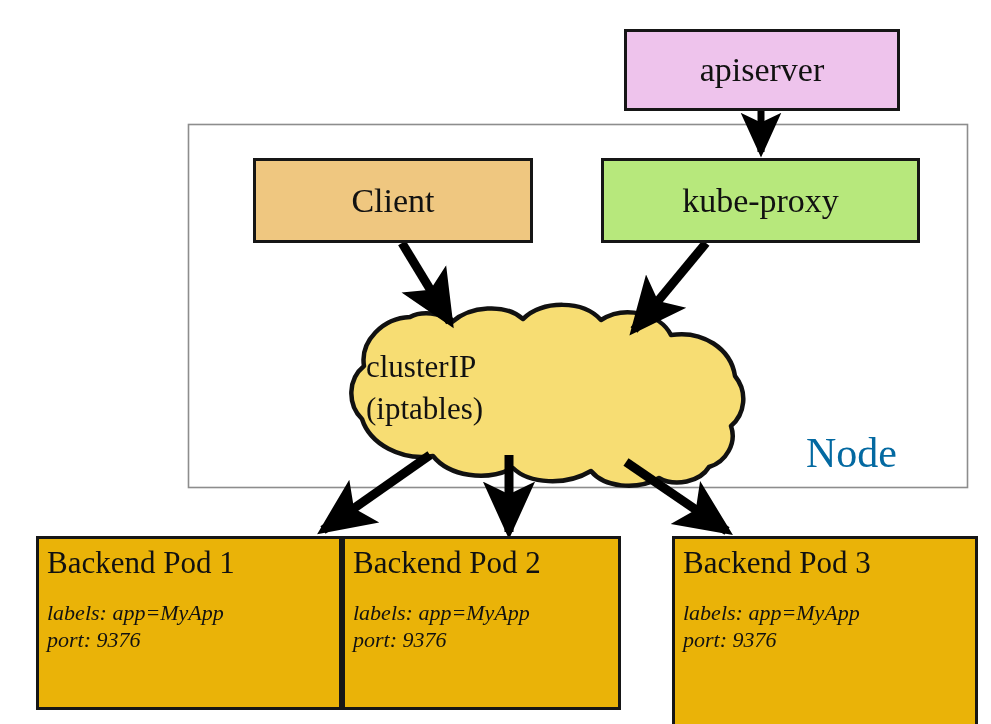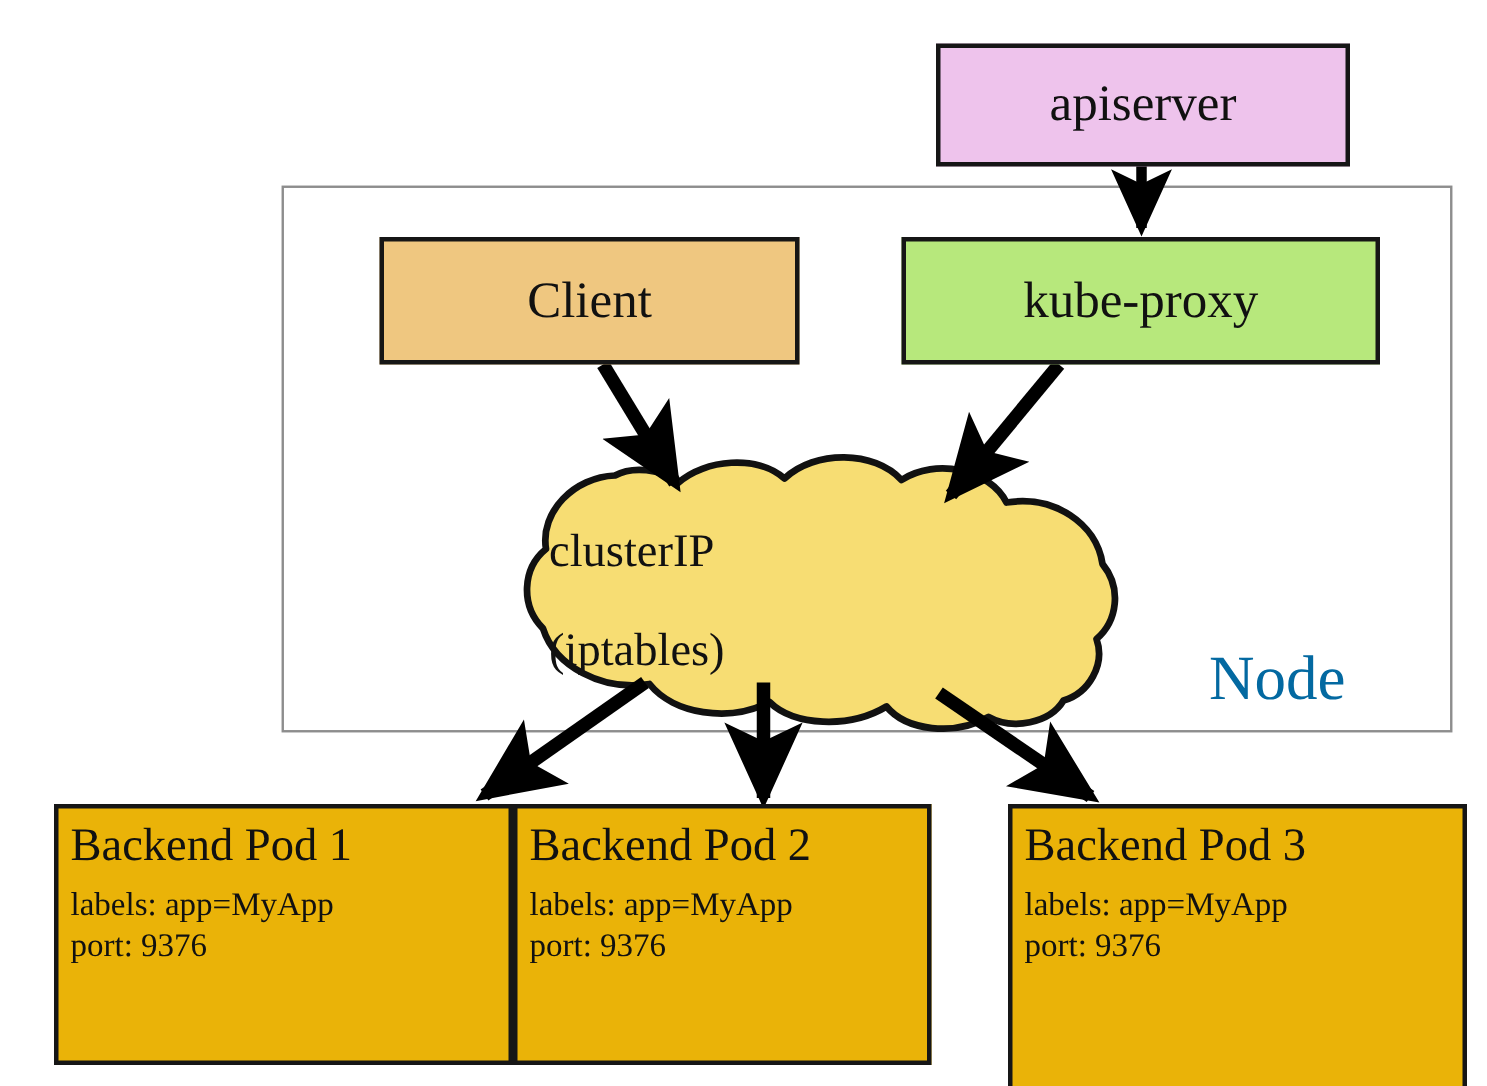--- a/index.html
+++ b/index.html
@@ -66,21 +66,21 @@
     color: #111111;
     white-space: nowrap;
     line-height: 1.15;
   }
   .pod-line {
     font-size: 22px;
     color: #111111;
     white-space: nowrap;
     line-height: 1.25;
   }
-  .pod-lines { margin-top: 8px; }
+  .pod-lines { margin-top: 18px; font-style: italic; }
 
   
   .cloud-wrap {
     position: absolute;
   }
   .cloud-text {
     position: absolute;
     text-align: left;
     color: #111111;
     font-size: 31px;
@@ -141,21 +141,21 @@
   <div class="rect apiserver" style="left:624px; top:29px; width:276px; height:82px;">
     <span class="rect-title">apiserver</span>
   </div>
 
   <div class="rect kubeproxy" style="left:601px; top:158px; width:319px; height:85px;align-items:center;">
     <span class="rect-title">kube-proxy</span>
   </div>
 
   <div class="cloud-wrap" style="left:366px; top:348px; width:290px;">
     <div class="cloud-text" style="left:0; top:0; width:290px;">clusterIP</div>
-    <div class="cloud-text" style="left:0; top:42px; width:290px;margin-top:24px;">(iptables)</div>
+    <div class="cloud-text" style="left:0; top:42px; width:290px;">(iptables)</div>
   </div>
 
   <div class="pod" style="left:36px; top:536px; width:306px; height:174px;">
     <div class="pod-title">Backend Pod 1</div>
     <div class="pod-lines">
       <div class="pod-line">labels: app=MyApp</div>
       <div class="pod-line">port: 9376</div>
     </div>
   </div>
 

